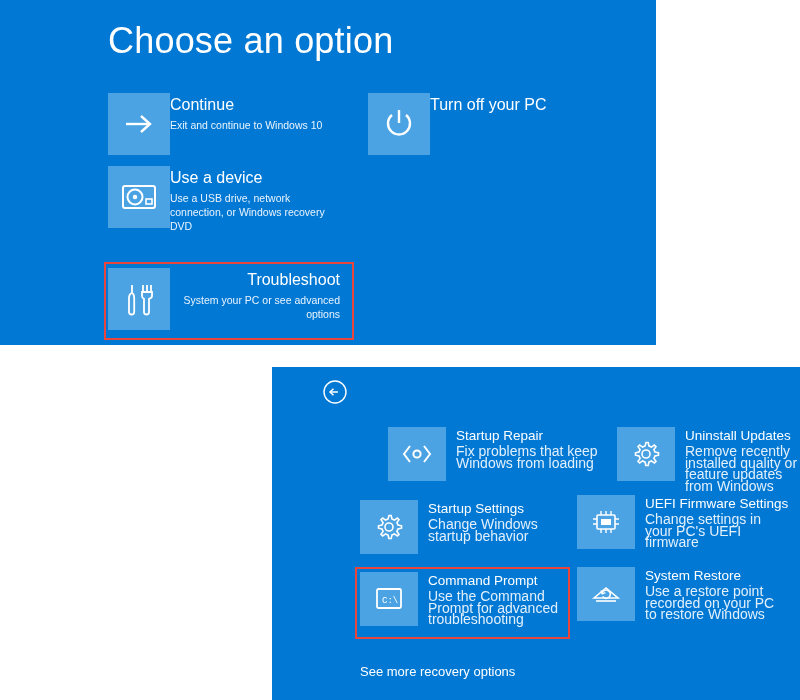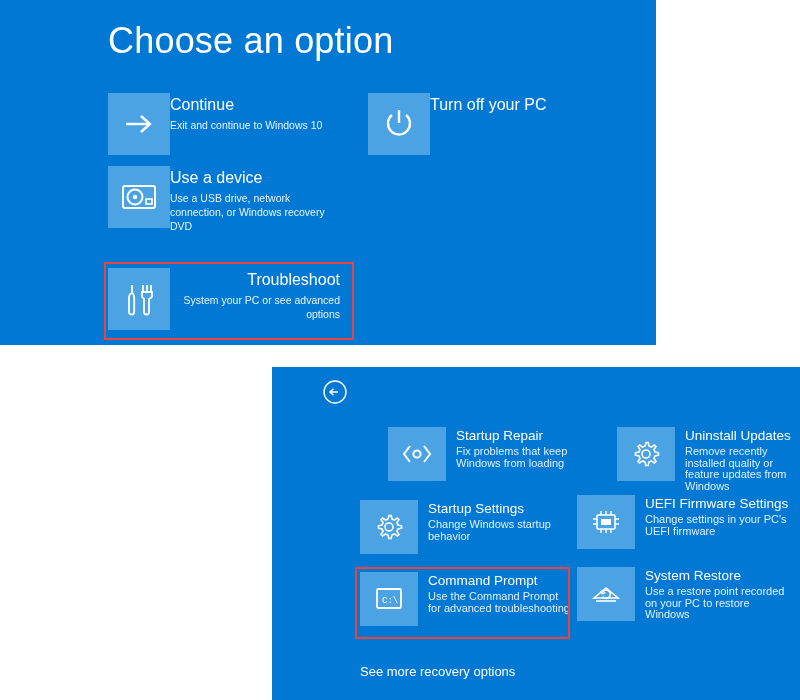--- a/index.html
+++ b/index.html
@@ -137,21 +137,21 @@
     padding-left: 10px;
     padding-top: 0px;
   }
   .aopt-title {
     font-size: 13.5px;
     font-weight: 400;
     color: #ffffff;
     line-height: 17px;
   }
   .aopt-sub {
-    font-size: 11px;
+    font-size: 14px;
     color: #e2f0fc;
     line-height: 11.5px;
     margin-top: 2px;
     max-width: 142px;
   }
 
   .aopt-startup-repair   { left: 88px;  top: 60px; margin-left: 28px; }
   .aopt-uninstall        { left: 305px; top: 60px; padding-left: 40px; }
   .aopt-startup-settings { left: 88px;  top: 133px; }
   .aopt-uefi             { left: 305px; top: 128px; }

